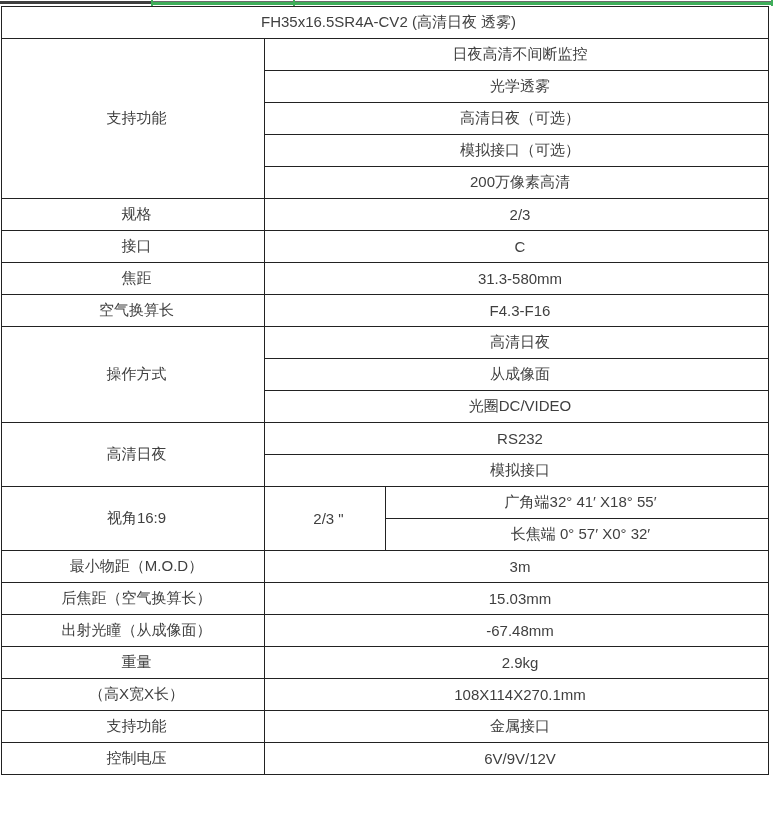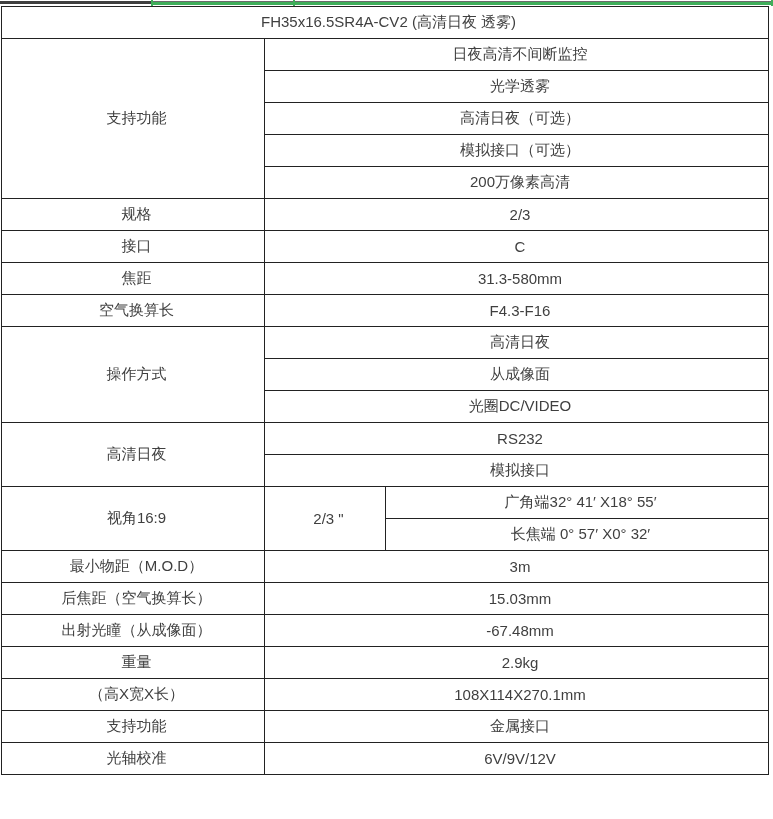--- a/index.html
+++ b/index.html
@@ -150,17 +150,17 @@
       </tr>
       <tr>
         <td class="label-cell single" rowspan="1">（高X宽X长）</td>
         <td class="value-cell" colspan="2">108X114X270.1mm</td>
       </tr>
       <tr>
         <td class="label-cell single" rowspan="1">支持功能</td>
         <td class="value-cell" colspan="2">金属接口</td>
       </tr>
       <tr>
-        <td class="label-cell single" rowspan="1">光轴校准</td>
+        <td class="label-cell single" rowspan="1">控制电压</td>
         <td class="value-cell" colspan="2">6V/9V/12V</td>
       </tr>
     </tbody>
 </table>
 
 </body></html>

